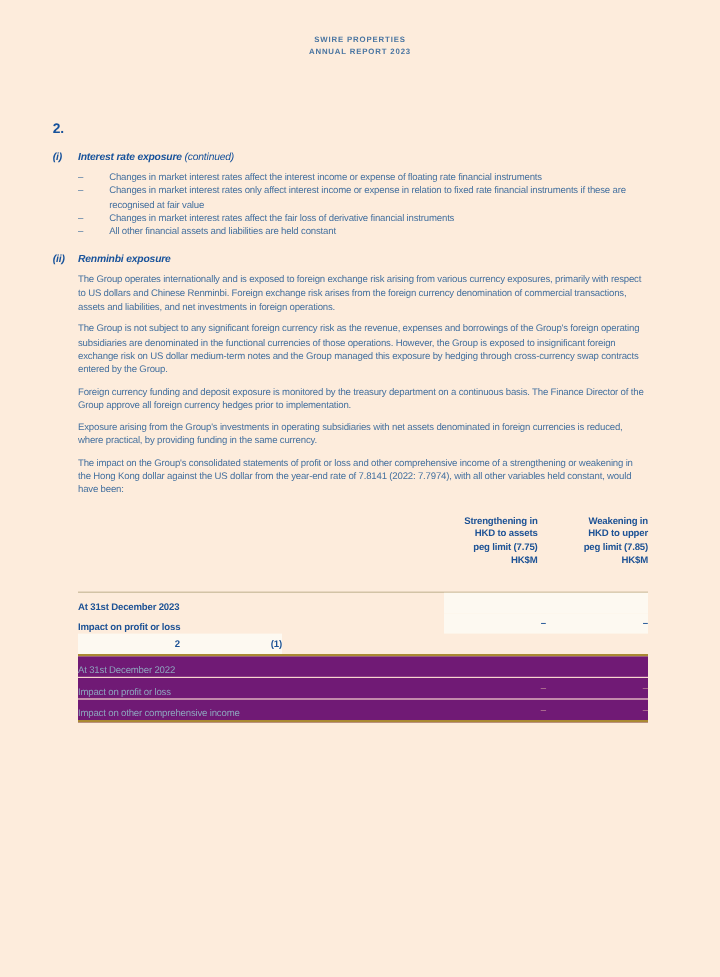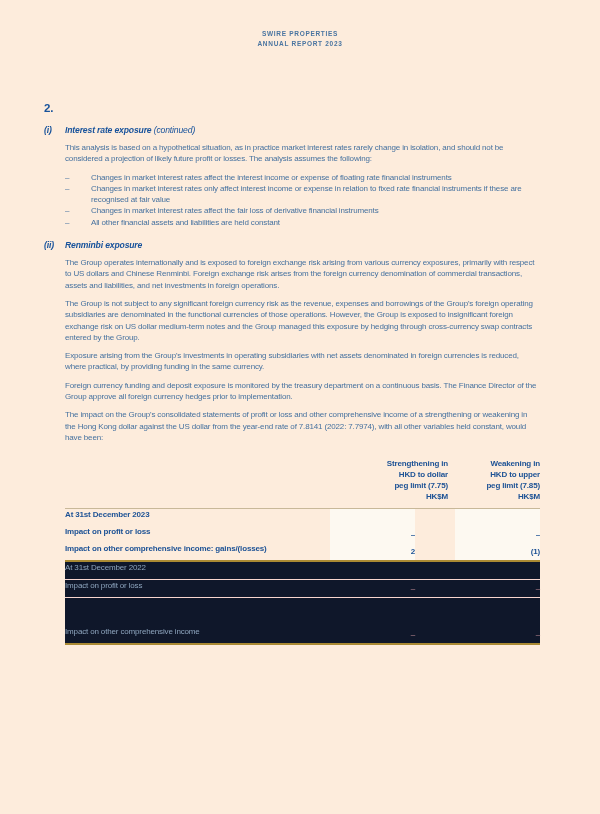--- a/index.html
+++ b/index.html
@@ -44,36 +44,36 @@
   p.para{margin:0 0 7px 0;}
   .bullets{margin:0 0 12px 0;}
   .bullet{display:flex;}
   .bullet .dash{width:10px;flex-shrink:0;}
   .bullet .btxt{flex:1;margin-left:16px;}
   
   .fin-table{margin-left:21px;width:475px;margin-top:3px;}
   .thead{
     display:flex;justify-content:flex-end;
     border-bottom:1px solid #c8b899;
-    padding-bottom:6px;
+    padding-bottom:20px;
   }
   .th-cell{
     width:92px;text-align:right;
     font-weight:bold;color:#1d5295;line-height:10.8px;font-size:8px;
   }
   .th-cell + .th-cell{margin-left:0;}
-  .trow{display:flex;align-items:flex-start;height:17px;gap:40px;}
+  .trow{display:flex;align-items:flex-end;height:17px;}
   .trow .tlabel{flex:1;}
   .tval{width:85px;text-align:right;flex-shrink:0;align-self:stretch;display:flex;align-items:center;justify-content:flex-end;}
   .sec-2023 .trow{color:#1d5295;font-weight:bold;}
   .sec-2023 .tval{background:#fdf9f1;}
   .sec-2023{border-bottom:2px solid #aa8a33;}
-  .sec-2022{border-bottom:2px solid #aa8a33;background:#0f172a;color:#8da4bd;}
+  .sec-2022{border-bottom:2px solid #aa8a33;background:#701a75;color:#8da4bd;}
   .sec-2022 .trow{border-bottom:1px solid #f8d6cf;}
-  .sec-2022 .trow:last-child{border-bottom:none;margin-top:28px;}
+  .sec-2022 .trow:last-child{border-bottom:none;}
   .sec-2022 .tval{color:#c6909a;}
 </style>
 </head>
 <body>
 
 <div class="page">
 
   <div class="run-head">
     <div>SWIRE PROPERTIES</div>
     <div>ANNUAL REPORT 2023</div>
@@ -87,21 +87,20 @@
 
     <div class="row h2">
       <span class="label-col">(i)</span>
       <span>
         <span>Interest rate exposure</span>
         <span class="cont">(continued)</span>
       </span>
     </div>
 
     <div class="body-block">
-      <p class="para">This analysis is based on a hypothetical situation, as in practice market interest rates rarely change in isolation, and should not be considered a projection of likely future profit or losses. The analysis assumes the following:</p>
       <div class="bullets">
         <div class="bullet">
           <span class="dash">–</span>
           <span class="btxt">Changes in market interest rates affect the interest income or expense of floating rate financial instruments</span>
         </div>
         <div class="bullet">
           <span class="dash">–</span>
           <span class="btxt">Changes in market interest rates only affect interest income or expense in relation to fixed rate financial instruments if these are recognised at fair value</span>
         </div>
         <div class="bullet">
@@ -116,31 +115,31 @@
     </div>
 
     <div class="row h2">
       <span class="label-col">(ii)</span>
       <span>Renminbi exposure</span>
     </div>
 
     <div class="body-block">
       <p class="para">The Group operates internationally and is exposed to foreign exchange risk arising from various currency exposures, primarily with respect to US dollars and Chinese Renminbi. Foreign exchange risk arises from the foreign currency denomination of commercial transactions, assets and liabilities, and net investments in foreign operations.</p>
       <p class="para">The Group is not subject to any significant foreign currency risk as the revenue, expenses and borrowings of the Group's foreign operating subsidiaries are denominated in the functional currencies of those operations. However, the Group is exposed to insignificant foreign exchange risk on US dollar medium-term notes and the Group managed this exposure by hedging through cross-currency swap contracts entered by the Group.</p>
+      <p class="para">Foreign currency funding and deposit exposure is monitored by the treasury department on a continuous basis. The Finance Director of the Group approve all foreign currency hedges prior to implementation.</p>
       <p class="para">Exposure arising from the Group's investments in operating subsidiaries with net assets denominated in foreign currencies is reduced, where practical, by providing funding in the same currency.</p>
-      <p class="para">Foreign currency funding and deposit exposure is monitored by the treasury department on a continuous basis. The Finance Director of the Group approve all foreign currency hedges prior to implementation.</p>
       <p class="para" style="margin-bottom:16px;">The impact on the Group's consolidated statements of profit or loss and other comprehensive income of a strengthening or weakening in the Hong Kong dollar against the US dollar from the year-end rate of 7.8141 (2022: 7.7974), with all other variables held constant, would have been:</p>
     </div>
 
     <div class="fin-table">
 
       <div class="thead">
         <div class="th-cell">
           <div>Strengthening in</div>
-          <div>HKD to dollar</div>
+          <div>HKD to assets</div>
           <div>peg limit (7.75)</div>
           <div>HK$M</div>
         </div>
         <div class="th-cell">
           <div>Weakening in</div>
           <div>HKD to upper</div>
           <div>peg limit (7.85)</div>
           <div>HK$M</div>
         </div>
       </div>
@@ -150,21 +149,20 @@
           <span class="tlabel">At 31st December 2023</span>
           <span class="tval"></span>
           <span class="tval"></span>
         </div>
         <div class="trow">
           <span class="tlabel">Impact on profit or loss</span>
           <span class="tval">–</span>
           <span class="tval">–</span>
         </div>
         <div class="trow">
-          <span class="tlabel">Impact on other comprehensive income: gains/(losses)</span>
           <span class="tval">2</span>
           <span class="tval">(1)</span>
         </div>
       </div>
 
       <div class="sec-2022">
         <div class="trow">
           <span class="tlabel">At 31st December 2022</span>
           <span class="tval"></span>
           <span class="tval"></span>

